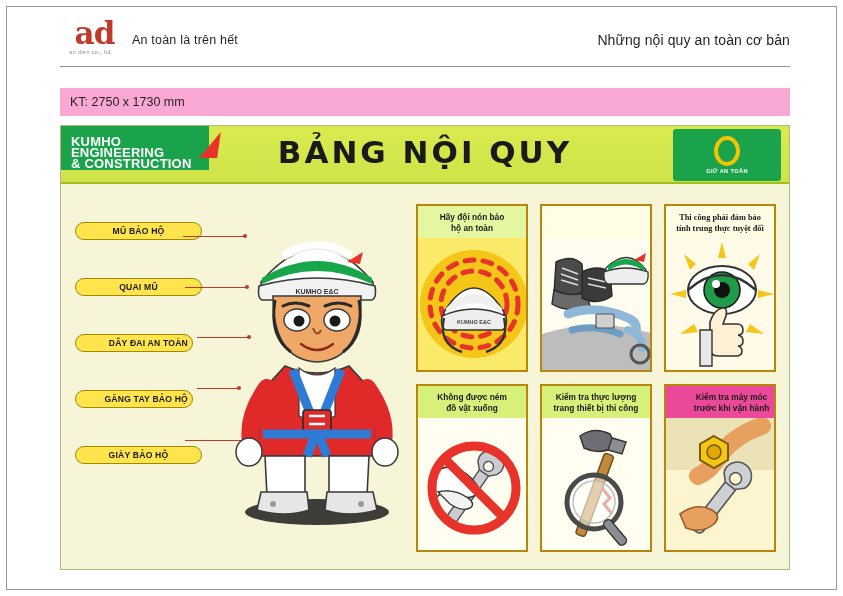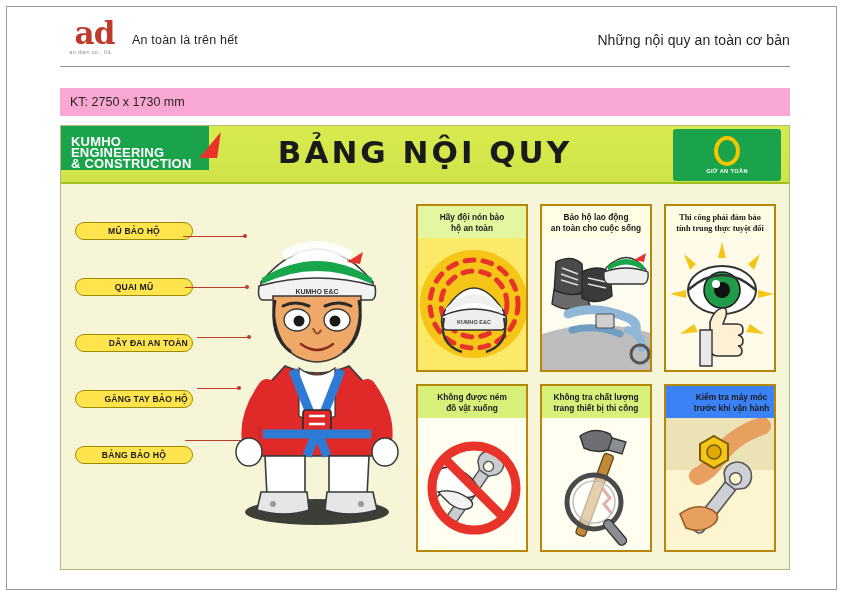--- a/index.html
+++ b/index.html
@@ -171,21 +171,21 @@
     background: #ffe44d;
     border: 1px solid #9c8b00;
     border-radius: 11px;
     font-size: 8.6px;
     font-weight: bold;
     color: #1a1a1a;
     text-align: center;
     padding: 3px 4px;
     margin-bottom: 38px;
     letter-spacing: 0.2px;
-    width: 118px;
+    width: 127px;
   }
   .label-pill.w-wide { width: 118px; text-align: right; }
   .leader {
     position: absolute;
     height: 1px;
     background: #c0392b;
   }
   .leader-dot {
     position: absolute;
     width: 4px; height: 4px;
@@ -229,21 +229,21 @@
     height: 132px;
     overflow: hidden;
   }
   .card-art svg { display: block; }
   
   .bg-c1 { background: #e4f7a0; }
   .bg-c2 { background: #fffde3; }
   .bg-c3 { background: #fffde3; font-family: Liberation Serif, serif; }
   .bg-c4 { background: #d7f07a; }
   .bg-c5 { background: #d7f07a; }
-  .bg-c6 { background: #3b82f6; padding-left: 23px; }
+  .bg-c6 { background: #ec4899; padding-left: 23px; }
   .art-c1 { background: #fdf3a0; }
   .art-c2 { background: #fffef0; }
   .art-c3 { background: #fffbe8; }
   .art-c4 { background: #fffef0; }
   .art-c5 { background: #fffef0; }
   .art-c6 { background: #fdf5d0; }
 </style>
 </head>
 <body>
 
@@ -280,21 +280,21 @@
       </div>
     </div>
 
     <div class="poster-body">
 
       <div class="labels">
         <div class="label-pill">MŨ BẢO HỘ</div>
         <div class="label-pill">QUAI  MŨ</div>
         <div class="label-pill w-wide">DÂY ĐAI AN TOÀN</div>
         <div class="label-pill w-wide">GĂNG TAY BẢO HỘ</div>
-        <div class="label-pill">BẢNG BẢO HỘ</div>
+        <div class="label-pill">GIÀY BẢO HỘ</div>
       </div>
 
       <div class="leader" style="left:122px; top:52px; width:62px;"></div>
       <div class="leader-dot" style="left:182px; top:50px;"></div>
 
       <div class="leader" style="left:124px; top:103px; width:62px;"></div>
       <div class="leader-dot" style="left:184px; top:101px;"></div>
 
       <div class="leader" style="left:136px; top:153px; width:52px;"></div>
       <div class="leader-dot" style="left:186px; top:151px;"></div>
@@ -385,24 +385,20 @@
               <path d="M24 78 Q56 64 88 78 Q90 90 84 92 L28 92 Q22 90 24 78 Z" fill="#eeeeee" stroke="#333" stroke-width="1.6"></path>
               <path d="M28 70 Q56 42 84 70 L84 76 Q56 54 28 76 Z" fill="#f0f0f0"></path>
               <text x="56" y="86" font-family="Liberation Sans, sans-serif" font-size="5.5" font-weight="bold" fill="#444" text-anchor="middle">KUMHO E&amp;C</text>
               <path d="M26 80 Q20 106 44 114" stroke="#333" stroke-width="2.4" fill="none"></path>
               <path d="M86 80 Q92 106 68 114" stroke="#333" stroke-width="2.4" fill="none"></path>
             </svg>
           </div>
         </div>
 
         <div class="card bg-c2">
-          <div class="card-title">
-            <div>Bảo hộ lao động</div>
-            <div>an toàn cho cuộc sống</div>
-          </div>
           <div class="card-art art-c2">
             <svg width="112" height="132" viewBox="0 0 112 132" xmlns="http://www.w3.org/2000/svg">
               <rect width="112" height="132" fill="#fffdf0"></rect>
               <path d="M0 96 Q56 78 112 96 L112 132 L0 132 Z" fill="#bdbdbd"></path>
 
               <path d="M14 24 q16 -8 26 2 l2 26 q-12 10 -30 4 z" fill="#4a4a4a" stroke="#2a2a2a" stroke-width="1.4"></path>
               <path d="M12 52 q18 8 32 2 l4 14 q-22 8 -38 -2 z" fill="#6a6a6a" stroke="#2a2a2a" stroke-width="1.4"></path>
               <path d="M40 34 q16 -8 28 0 l2 24 q-14 10 -30 2 z" fill="#3a3a3a" stroke="#2a2a2a" stroke-width="1.4"></path>
               <g stroke="#dedede" stroke-width="1.4">
                 <path d="M20 30 l16 6 M19 36 l17 6 M19 42 l17 5"></path>
@@ -473,21 +469,21 @@
               <path d="M20 74 q16 -4 30 6 q8 6 2 10 q-8 4 -20 -4 z" fill="#f2f2f2" stroke="#333" stroke-width="1.4"></path>
 
               <circle cx="56" cy="70" r="42" fill="none" stroke="#e8332a" stroke-width="9"></circle>
               <line x1="26" y1="40" x2="86" y2="100" stroke="#e8332a" stroke-width="9"></line>
             </svg>
           </div>
         </div>
 
         <div class="card bg-c5">
           <div class="card-title">
-            <div>Không tra chất lượng</div>
+            <div>Kiểm tra thực lượng</div>
             <div>trang thiết bị thi công</div>
           </div>
           <div class="card-art art-c5">
             <svg width="112" height="132" viewBox="0 0 112 132" xmlns="http://www.w3.org/2000/svg">
               <rect width="112" height="132" fill="#fffef0"></rect>
 
               <rect x="48" y="34" width="10" height="86" rx="3" fill="#c28a3a" stroke="#6a4a18" stroke-width="1.4" transform="rotate(20 53 76)"></rect>
               <path d="M38 18 q14 -10 30 -2 l6 12 q-16 10 -32 2 z" fill="#6d6f74" stroke="#333" stroke-width="1.5"></path>
               <path d="M70 20 l14 4 -4 12 -14 -4 z" fill="#8a8d92" stroke="#333" stroke-width="1.4"></path>
 

